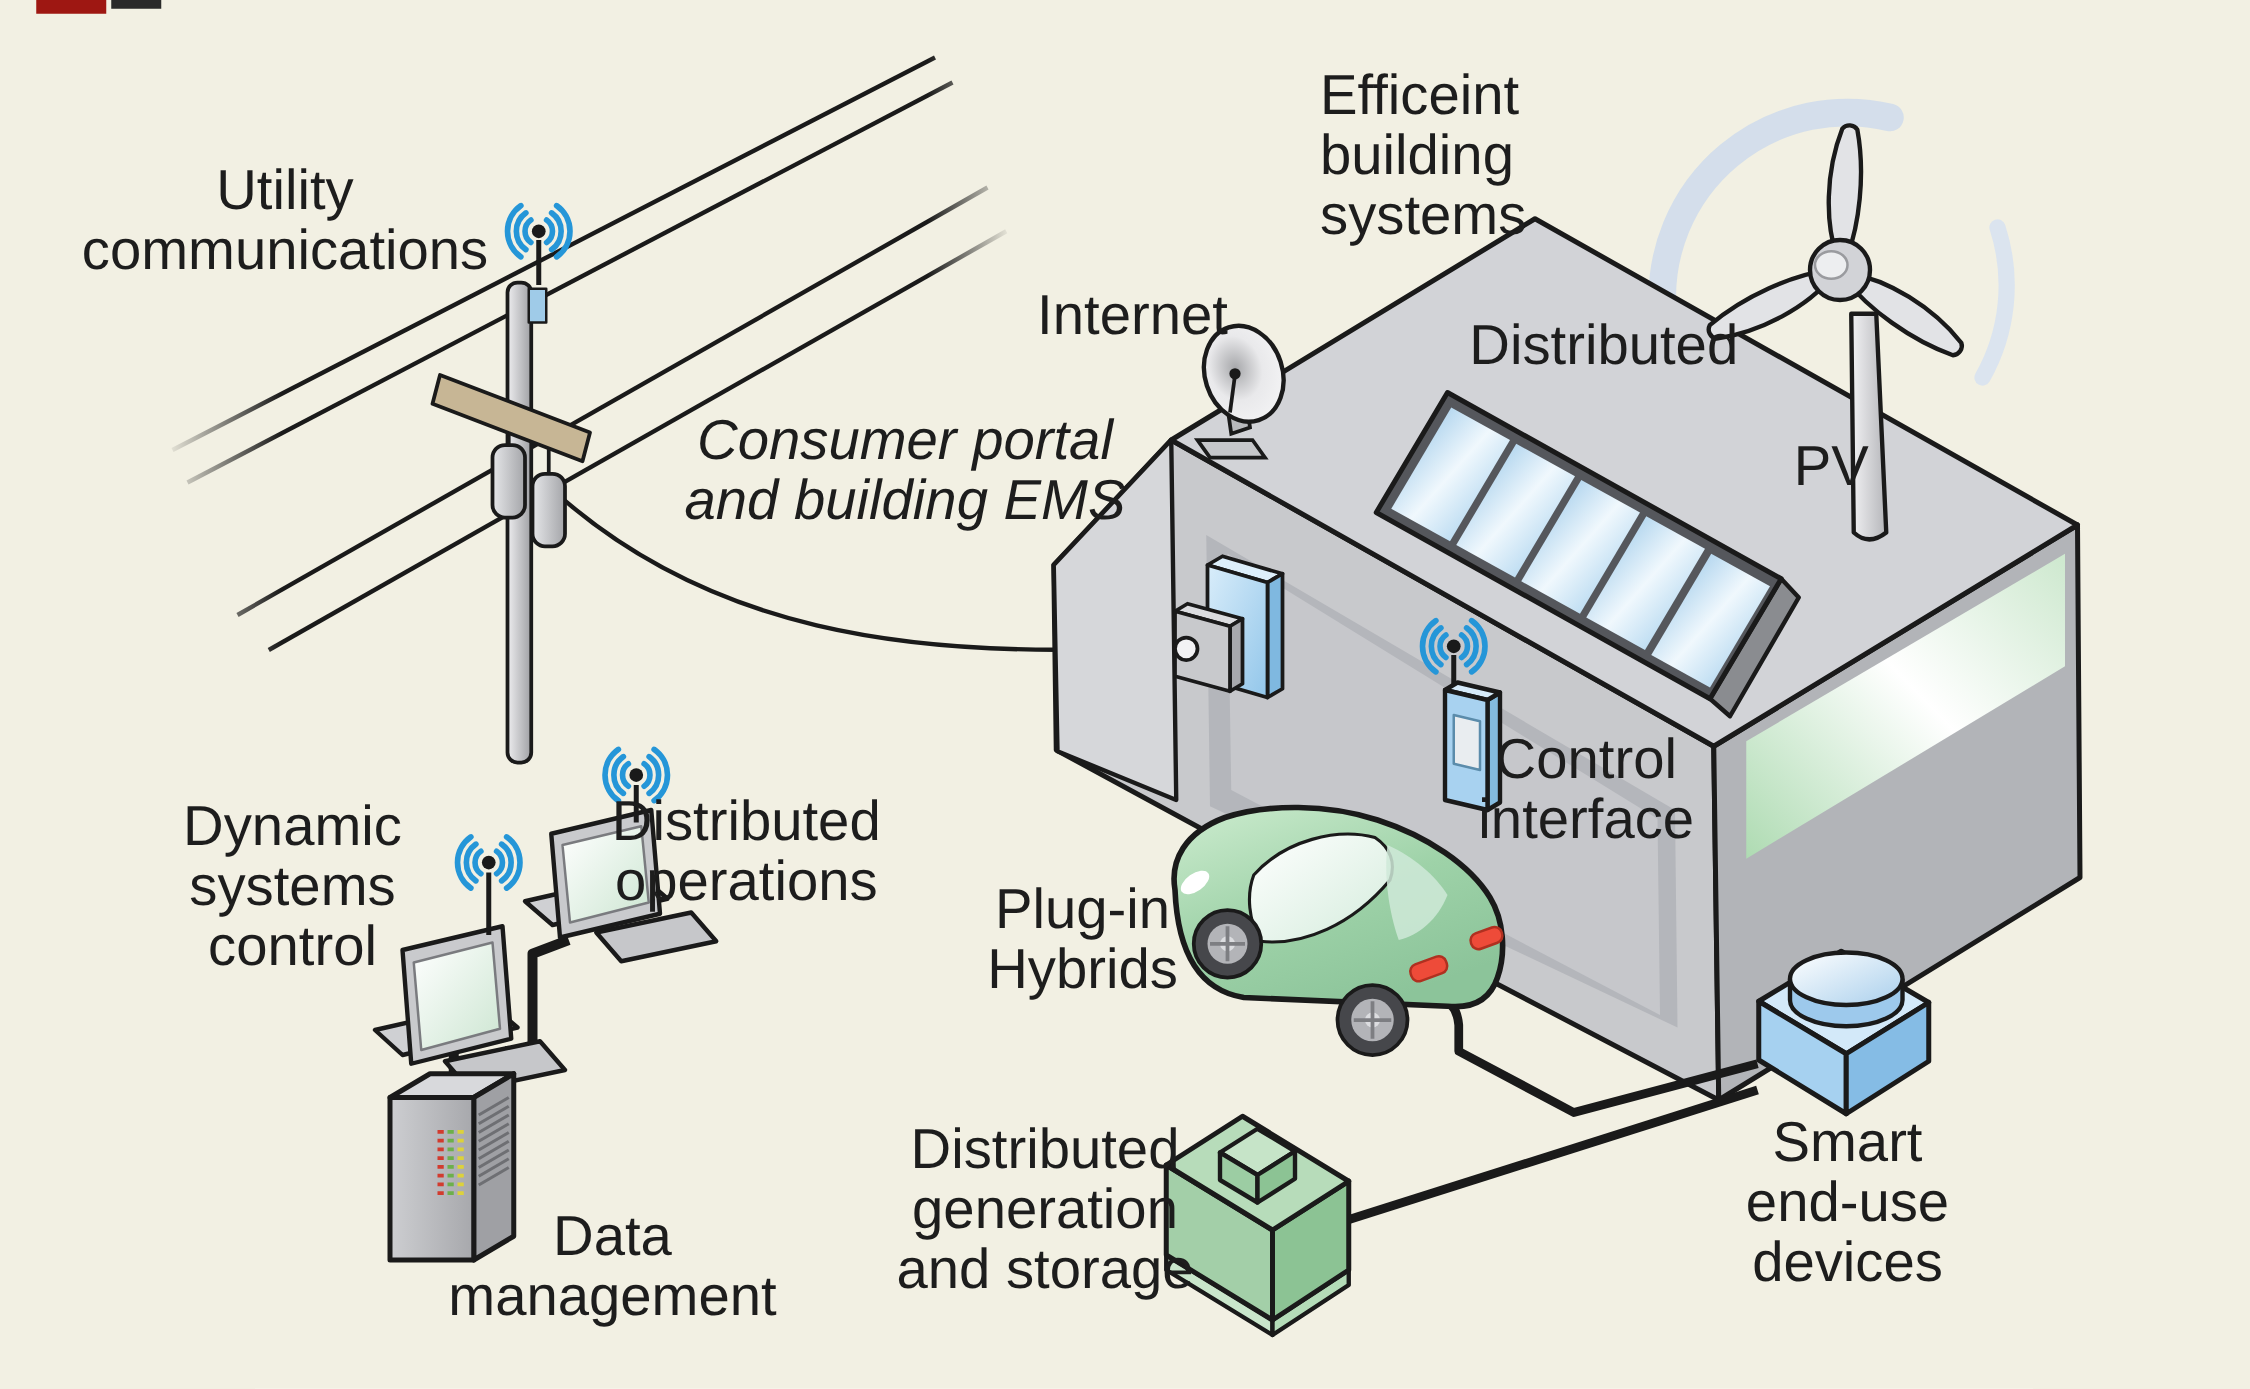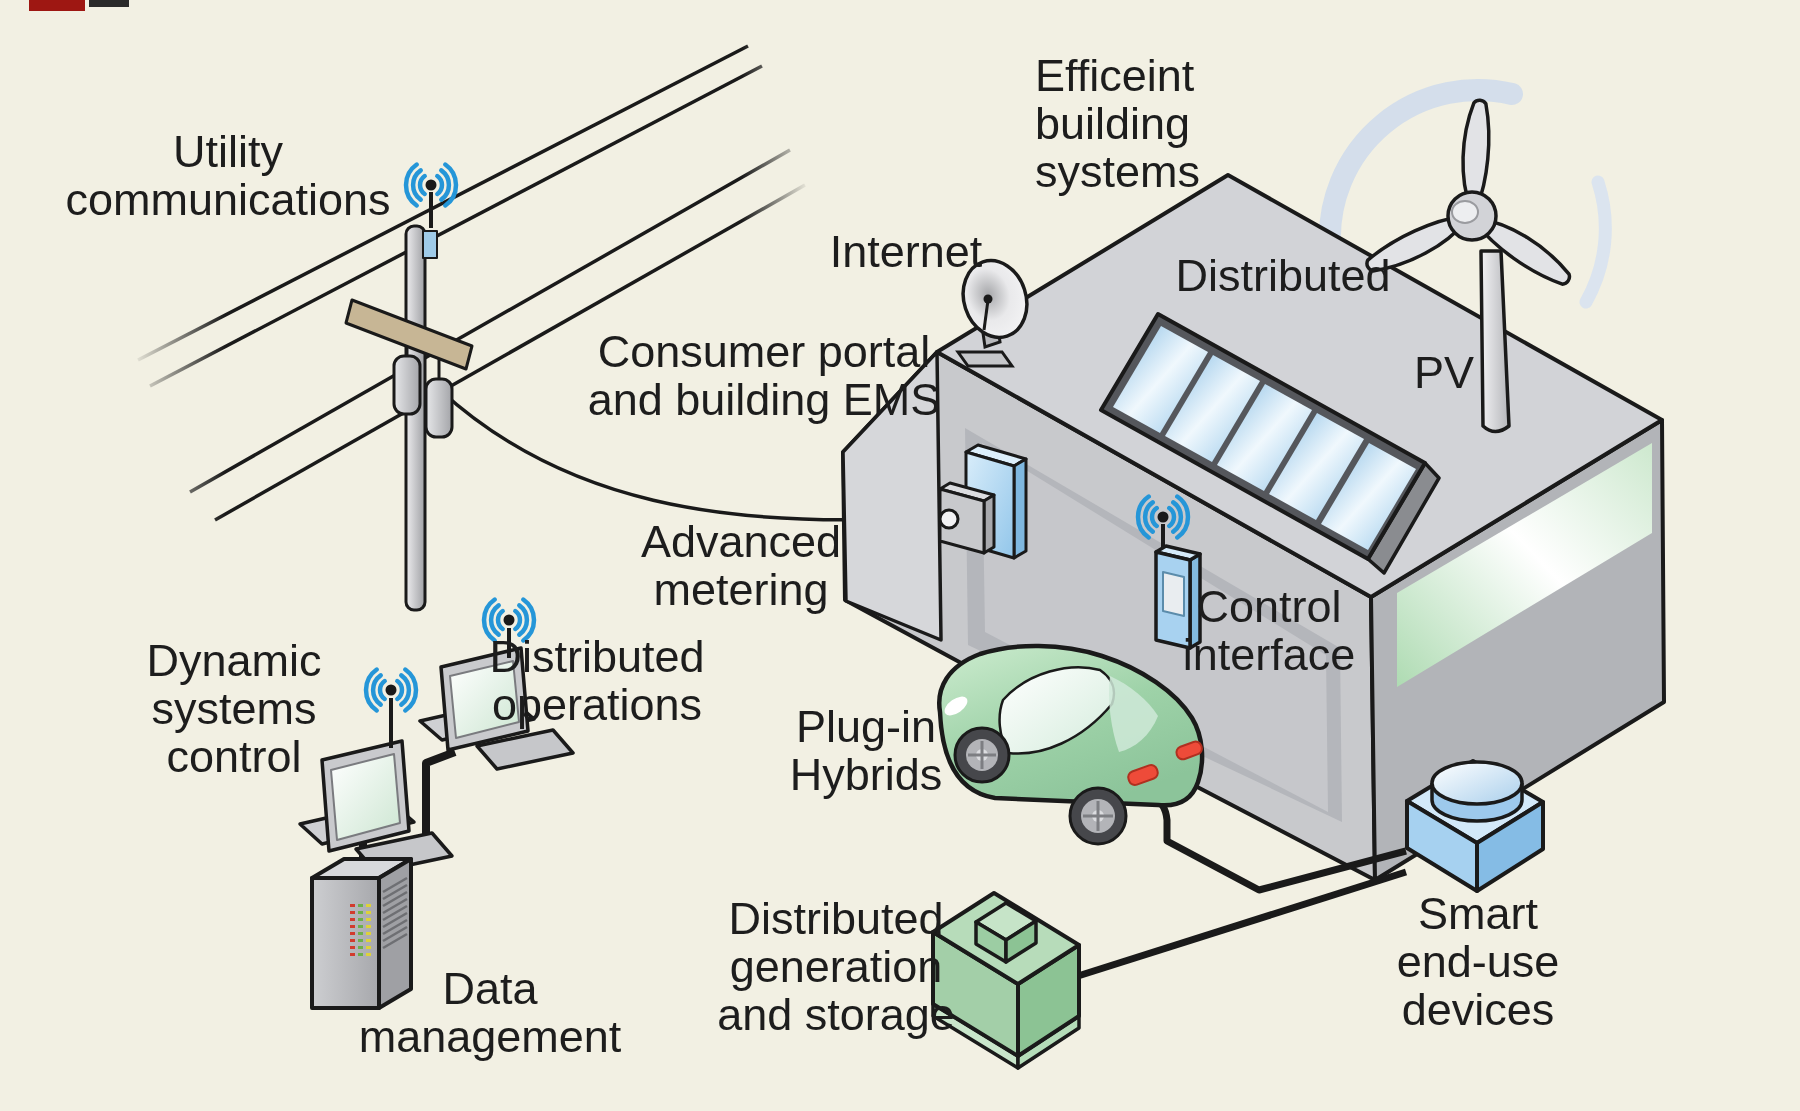--- a/index.html
+++ b/index.html
@@ -3,21 +3,21 @@
 <meta charset="utf-8">
 <style>
   html,body{margin:0;padding:0;}
   body{width:1800px;height:1111px;overflow:hidden;
        font-family:"Liberation Sans","DejaVu Sans",sans-serif;}
   .stage{position:relative;width:1800px;height:1111px;background:#f2f0e3;}
   .stage svg{position:absolute;left:0;top:0;}
   .lbl{position:absolute;font-size:45px;line-height:48px;color:#1d1d1d;
        text-align:center;transform:translateX(-50%);white-space:pre-line;
        letter-spacing:0px;}
-  .lbl-left{transform:none;text-align:left;}
+  .lbl-left{transform:none;text-align:left;margin-left:21px;}
 </style>
 </head>
 <body>
 
 <div class="stage">
 
 <svg width="1800" height="1111" viewBox="0 0 1800 1111">
   <defs>
     <linearGradient id="gWire" gradientUnits="userSpaceOnUse" x1="130" y1="0" x2="810" y2="0">
       <stop offset="0" stop-color="#1a1a1a" stop-opacity="0"></stop>
@@ -300,24 +300,22 @@
 </svg>
 
 <div class="lbl" style="left:228px;top:128px;">Utility
 communications</div>
 <div class="lbl lbl-left" style="left:1035px;top:52px;">Efficeint
 building
 systems</div>
 <div class="lbl" style="left:906px;top:228px;text-align:right;">Internet</div>
 <div class="lbl" style="left:1283px;top:252px;">Distributed</div>
 <div class="lbl lbl-left" style="left:1414px;top:349px;">PV</div>
-<div class="lbl" style="left:764px;top:328px;">Consumer portal
+<div class="lbl" style="left:724px;top:328px;font-style:italic;">Consumer portal
 and building EMS</div>
-<div class="lbl" style="left:741px;top:518px;">Advanced
-metering</div>
 <div class="lbl" style="left:1269px;top:583px;">Control
 interface</div>
 <div class="lbl" style="left:234px;top:637px;">Dynamic
 systems
 control</div>
 <div class="lbl" style="left:597px;top:633px;">Distributed
 operations</div>
 <div class="lbl" style="left:866px;top:703px;text-align:center;">Plug-in
 Hybrids</div>
 <div class="lbl" style="left:490px;top:965px;text-align:center;">Data

